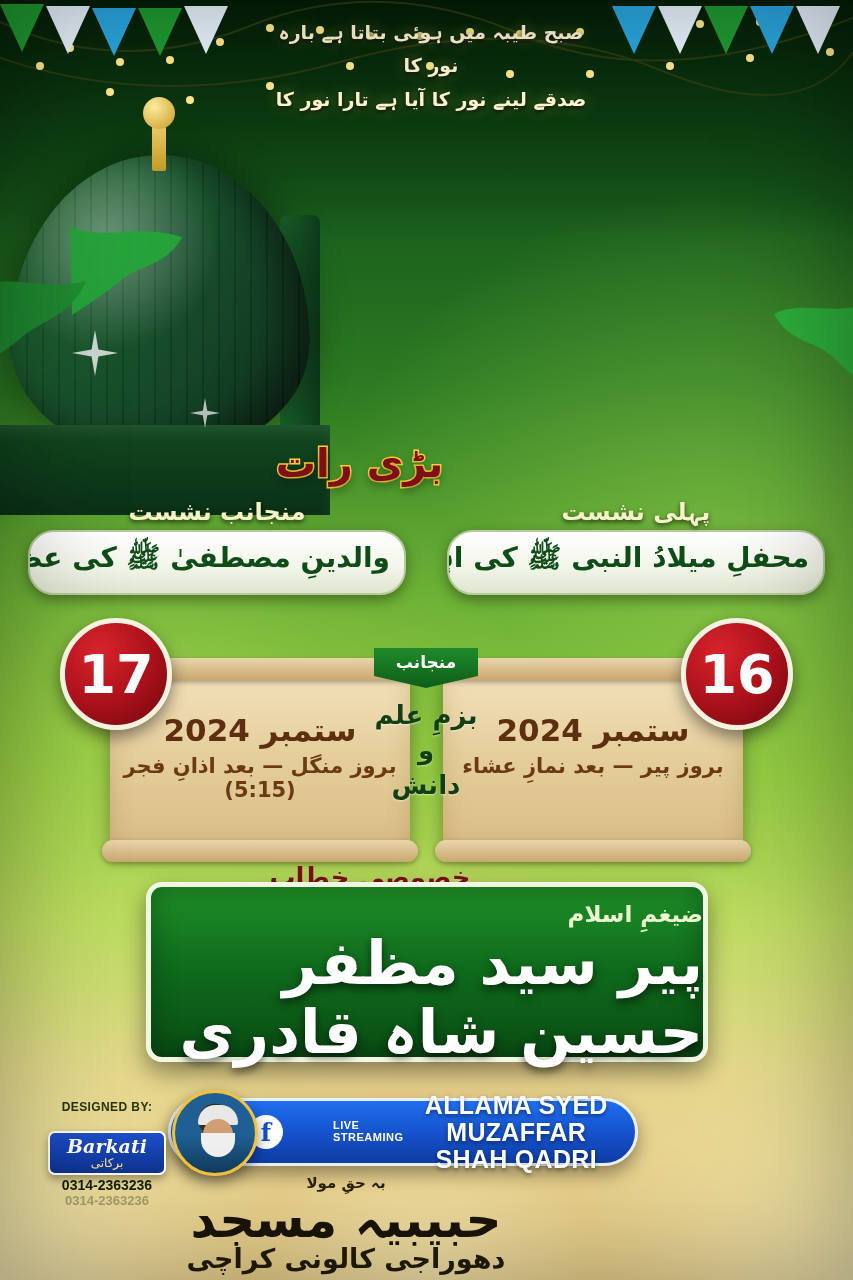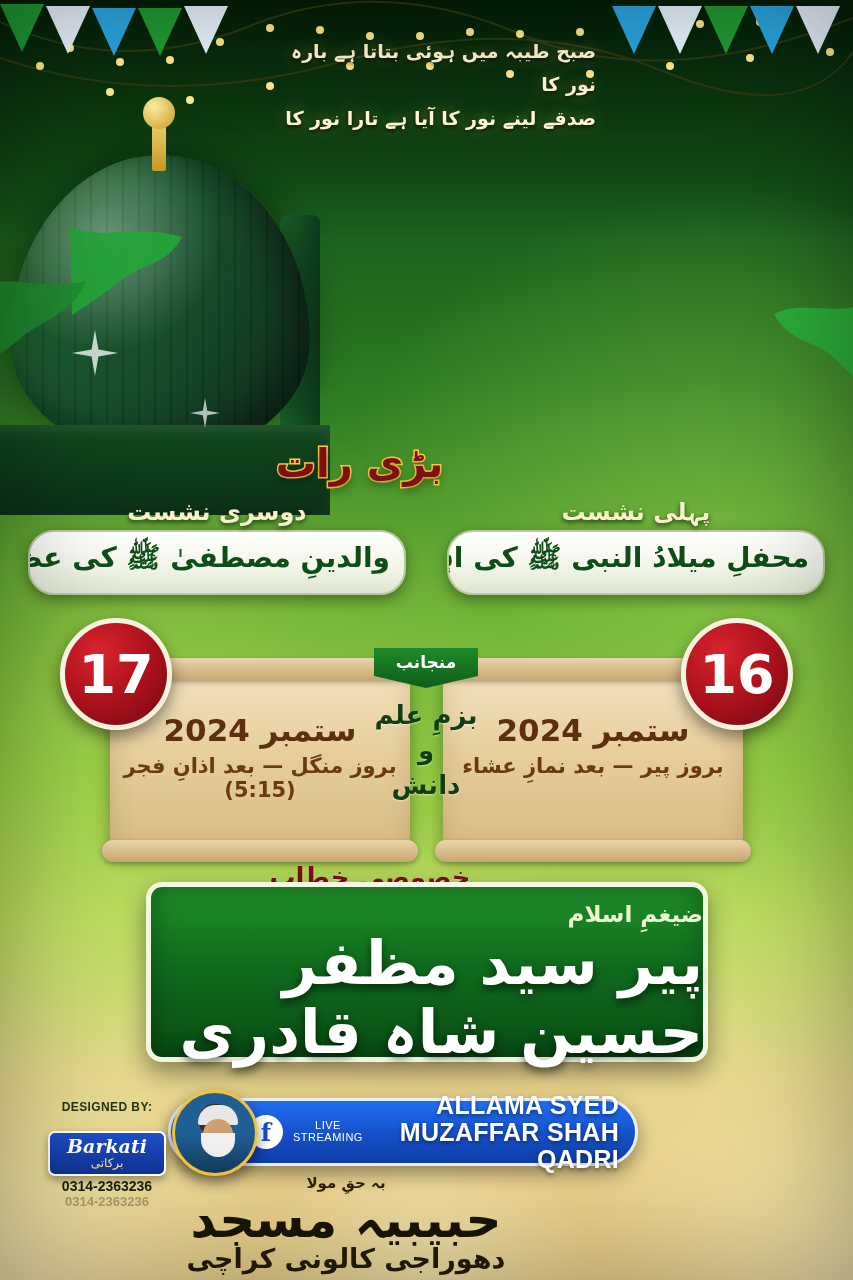--- a/index.html
+++ b/index.html
@@ -68,27 +68,26 @@
   .flag { position:absolute; }
   .flag.f1 { left:86px; top:128px; width:120px; height:96px; }
   .flag.f2 { left:0px;  top:180px; width:110px; height:92px; }
   .flag.f3 { left:772px; top:300px; width:96px;  height:86px; }
 
   .sparkle { position:absolute; color:#fff; opacity:.85; }
 
   
   .couplet {
     position:absolute; top:16px; left:266px; width:330px;
-    color:#fff7d0;
+    text-align:center; color:#fff7d0;
     font-family:"DejaVu Sans", sans-serif;
     font-size:19px; line-height:1.75;
     direction:rtl;
     text-shadow:0 2px 5px rgba(0,0,0,0.85), 0 0 14px rgba(255,230,120,0.45);
     font-weight:700;
-    margin-top:19px;
   }
 
   
   .title-block {
     position:absolute; top:110px; left:0; width:853px; height:350px;
     text-align:center; direction:rtl;
   }
   .title-main {
     font-family:"DejaVu Sans", sans-serif;
     font-size:165px; font-weight:700; line-height:1;
@@ -237,26 +236,26 @@
     padding-left:78px; padding-right:16px;
   }
   .fb-badge {
     width:34px; height:34px; border-radius:50%;
     background:#fff; color:#1550c9;
     display:flex; align-items:center; justify-content:center;
     font-family:"DejaVu Serif", serif; font-weight:700; font-size:24px;
     flex:0 0 auto;
   }
   .live-word {
-    font-size:11px; font-weight:400; color:#fff; letter-spacing:.5px;
-    line-height:1.05; text-align:center; flex:0 0 auto;
+    font-size:11px; font-weight:700; color:#fff; letter-spacing:.5px;
+    line-height:1.05; text-align:left; flex:0 0 auto;margin-left:40px;
   }
   .live-name {
     color:#fff; font-weight:700; font-size:25px; line-height:1.08;
-    text-align:right; letter-spacing:.3px;
+    text-align:center; letter-spacing:.3px;
     text-shadow:0 2px 4px rgba(0,0,0,0.45);
   }
   .speaker-photo {
     position:absolute; top:1090px; left:172px;
     width:86px; height:86px; border-radius:50%;
     border:3px solid #f3c23c;
     background:
       radial-gradient(circle at 50% 34%, #3a2a1b 0 16px, rgba(0,0,0,0) 17px),
       linear-gradient(180deg,#1f5f93 0 52%, #123b5c 100%);
     box-shadow:0 6px 14px rgba(0,0,0,0.45);
@@ -287,21 +286,21 @@
     background:linear-gradient(180deg,#1e4fc8,#0e3291);
     border:2px solid #fff; border-radius:7px;
     padding:4px 2px 3px;
     box-shadow:0 4px 9px rgba(0,0,0,0.35);
   }
   .designed .brand {
     font-family:"DejaVu Serif", serif; font-style:italic;
     color:#fff; font-size:19px; font-weight:700; line-height:1;
   }
   .designed .brandur {
-    color:#ffe69a; font-family:Liberation Serif, serif; font-size:12px;
+    color:#ffe69a; font-family:Liberation Sans, sans-serif; font-size:12px;
   }
   .designed .phone {
     margin-top:2px; font-size:14px; font-weight:700; color:#15200a;
   }
   .designed .phone-ghost {
     font-size:13px; font-weight:700; color:rgba(40,40,20,0.35);
   }
 
   
   .footer {
@@ -414,21 +413,21 @@
   </div>
 
   <div class="title-sub">بڑی رات</div>
 
   <div class="sessions">
     <div class="session right">
       <div class="tag">پہلی نشست</div>
       <div class="bar">محفلِ میلادُ النبی ﷺ کی اہمیت</div>
     </div>
     <div class="session left">
-      <div class="tag">دوسری نشست</div>
+      <div class="tag">منجانب نشست</div>
       <div class="bar">والدینِ مصطفیٰ ﷺ کی عظمت و شان</div>
     </div>
   </div>
 
   <div class="scrolls">
     <div class="scroll right">
       <div class="line1">ستمبر 2024</div>
       <div class="line2">بروز پیر — بعد نمازِ عشاء</div>
     </div>
     <div class="badge right">16</div>

